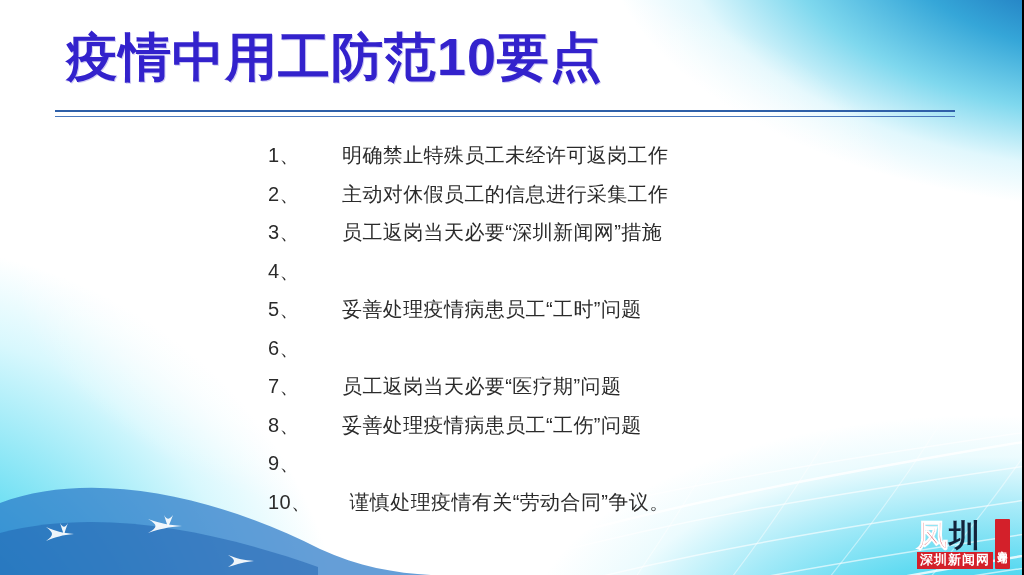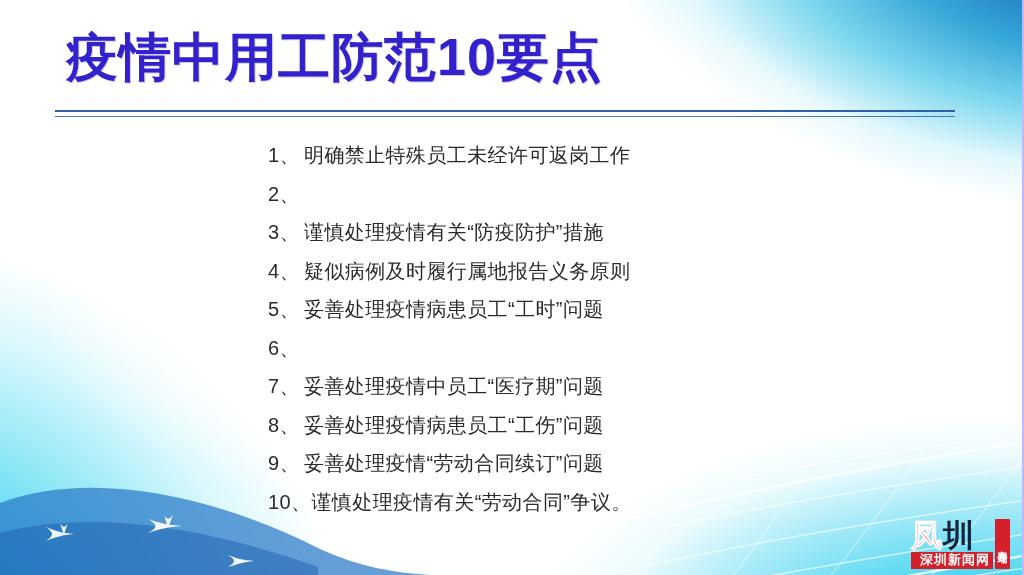--- a/index.html
+++ b/index.html
@@ -8,21 +8,21 @@
     padding: 0;
     background: #ffffff;
   }
   #slide {
     position: relative;
     width: 1024px;
     height: 575px;
     overflow: hidden;
     background: #ffffff;
     font-family: "Liberation Sans", "DejaVu Sans", sans-serif;
-    border-right: 2px solid #c4b5fd;
+    border-right: 2px solid #000000;
     box-sizing: border-box;
   }
 
   
   .bg-layer {
     position: absolute;
     inset: 0;
     pointer-events: none;
   }
   
@@ -118,21 +118,21 @@
     color: #2b2b2b;
     line-height: 38.5px;
     white-space: nowrap;
     letter-spacing: 0.4px;
   }
   .point-row .num {
     display: inline-block;
     min-width: 36px;
     text-align: left;
   }
-  .point-row .txt { display: inline-block; }
+  .point-row .txt { display: inline-block; margin-left: 38px; }
 
   
   .logo {
     position: absolute;
     right: 12px;
     bottom: 6px;
     display: flex;
     align-items: stretch;
     height: 50px;
   }
@@ -161,21 +161,21 @@
     color: #13233a;
     line-height: 31px;
     letter-spacing: -1px;
   }
   .logo-sub {
     background: #d3202a;
     color: #ffffff;
     font-size: 13px;
     font-weight: bold;
     letter-spacing: 1px;
-    padding: 1px 3px 2px 9px;
+    padding: 1px 3px 2px 3px;
     text-align: center;
     line-height: 14px;
     margin-top: 1px;
     white-space: nowrap;
   }
   .logo-tab {
     background: #d3202a;
     color: #ffffff;
     font-size: 10px;
     font-weight: bold;
@@ -275,47 +275,46 @@
     <div class="rule-b"></div>
   </div>
 
   <div class="points">
     <div class="point-row">
       <span class="num">1、</span>
       <span class="txt">明确禁止特殊员工未经许可返岗工作</span>
     </div>
     <div class="point-row">
       <span class="num">2、</span>
+      <span class="txt">主动对休假员工的信息进行采集工作</span>
     </div>
     <div class="point-row">
       <span class="num">3、</span>
-      <span class="txt">谨慎处理疫情有关“防疫防护”措施</span>
+      <span class="txt">员工返岗当天必要“深圳新闻网”措施</span>
     </div>
     <div class="point-row">
       <span class="num">4、</span>
-      <span class="txt">疑似病例及时履行属地报告义务原则</span>
     </div>
     <div class="point-row">
       <span class="num">5、</span>
       <span class="txt">妥善处理疫情病患员工“工时”问题</span>
     </div>
     <div class="point-row">
       <span class="num">6、</span>
     </div>
     <div class="point-row">
       <span class="num">7、</span>
-      <span class="txt">妥善处理疫情中员工“医疗期”问题</span>
+      <span class="txt">员工返岗当天必要“医疗期”问题</span>
     </div>
     <div class="point-row">
       <span class="num">8、</span>
       <span class="txt">妥善处理疫情病患员工“工伤”问题</span>
     </div>
     <div class="point-row">
       <span class="num">9、</span>
-      <span class="txt">妥善处理疫情“劳动合同续订”问题</span>
     </div>
     <div class="point-row">
       <span class="num">10、</span>
       <span class="txt">谨慎处理疫情有关“劳动合同”争议。</span>
     </div>
   </div>
 
   <div class="logo">
     <div class="logo-main">
       <div class="logo-glyphs">

